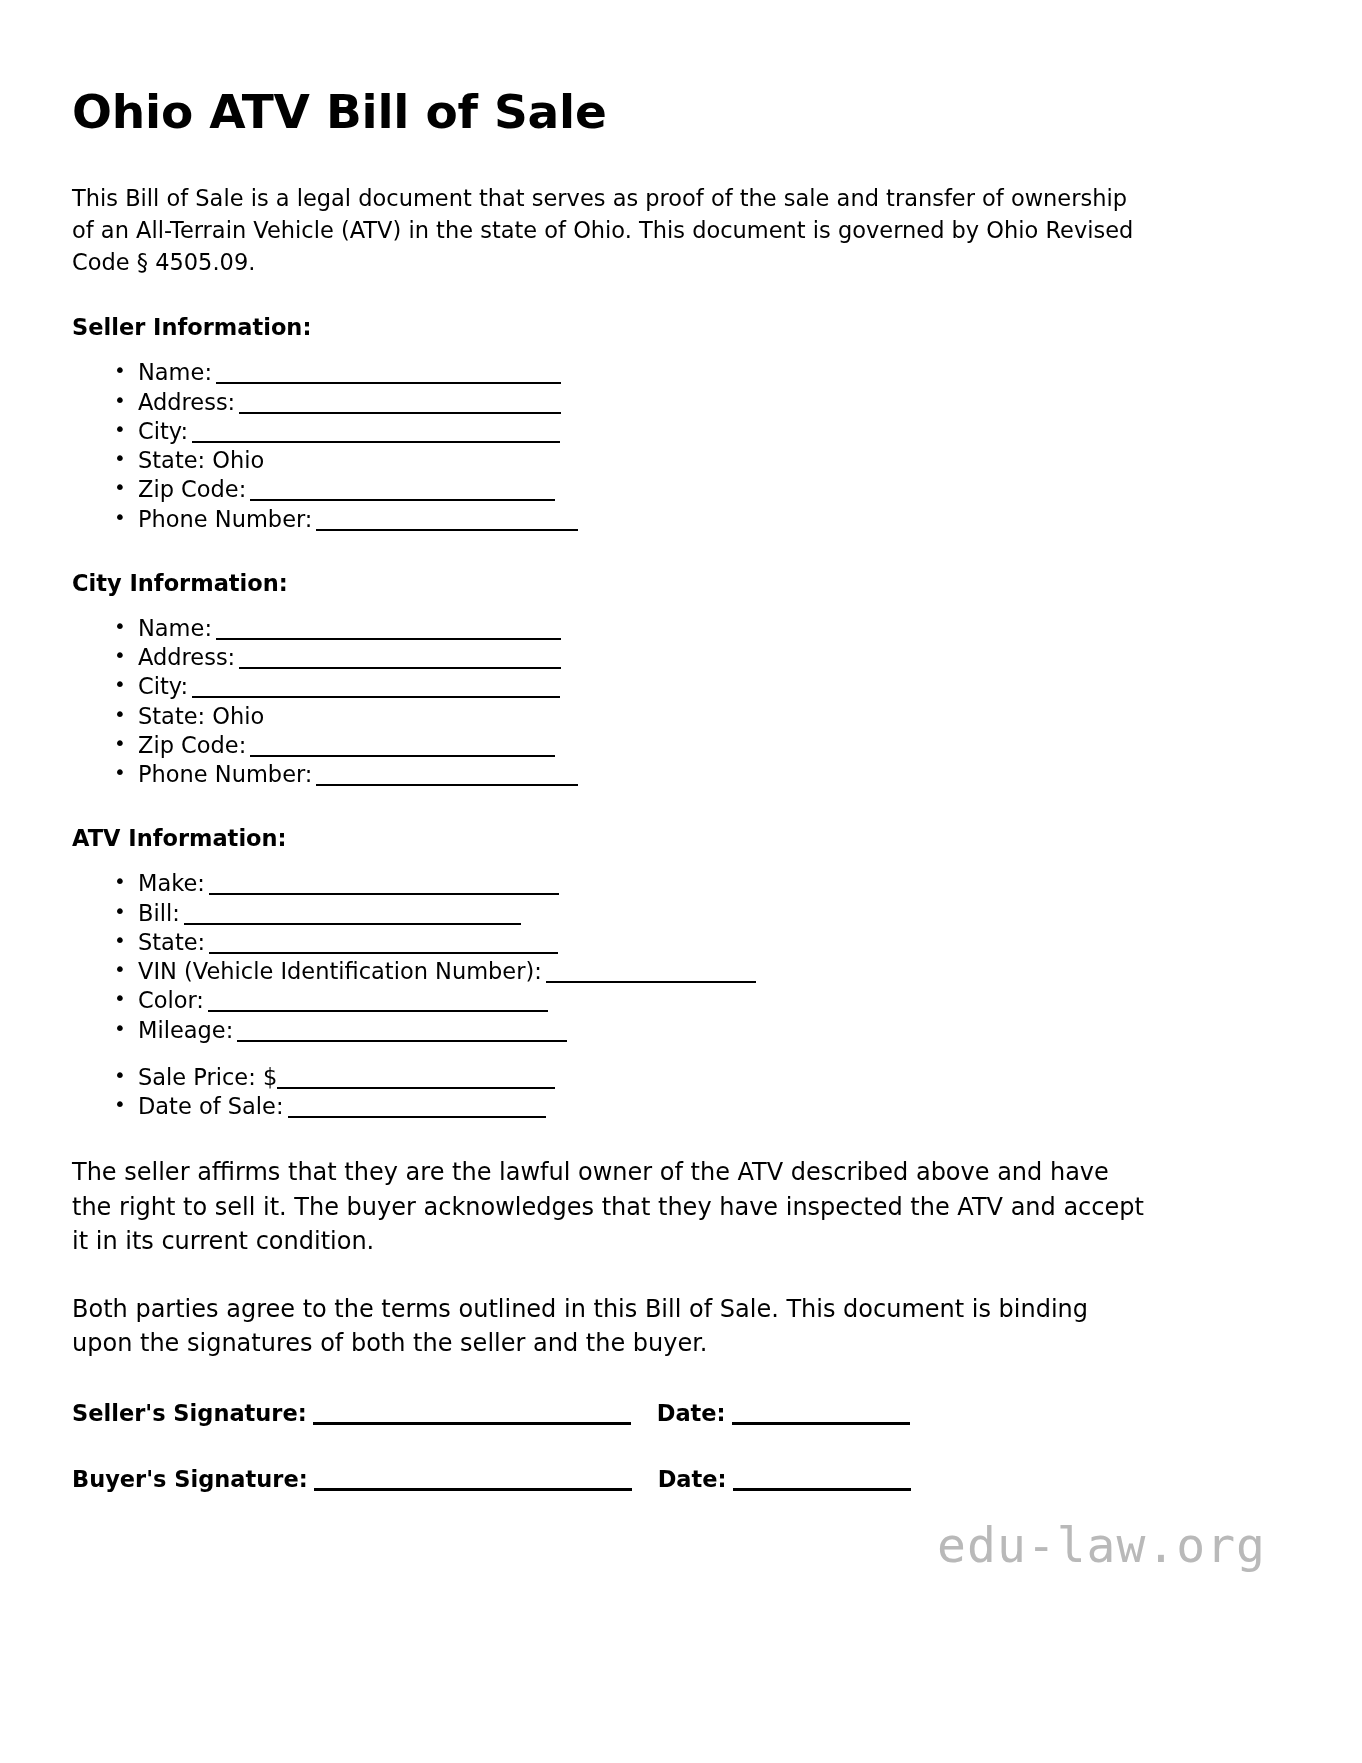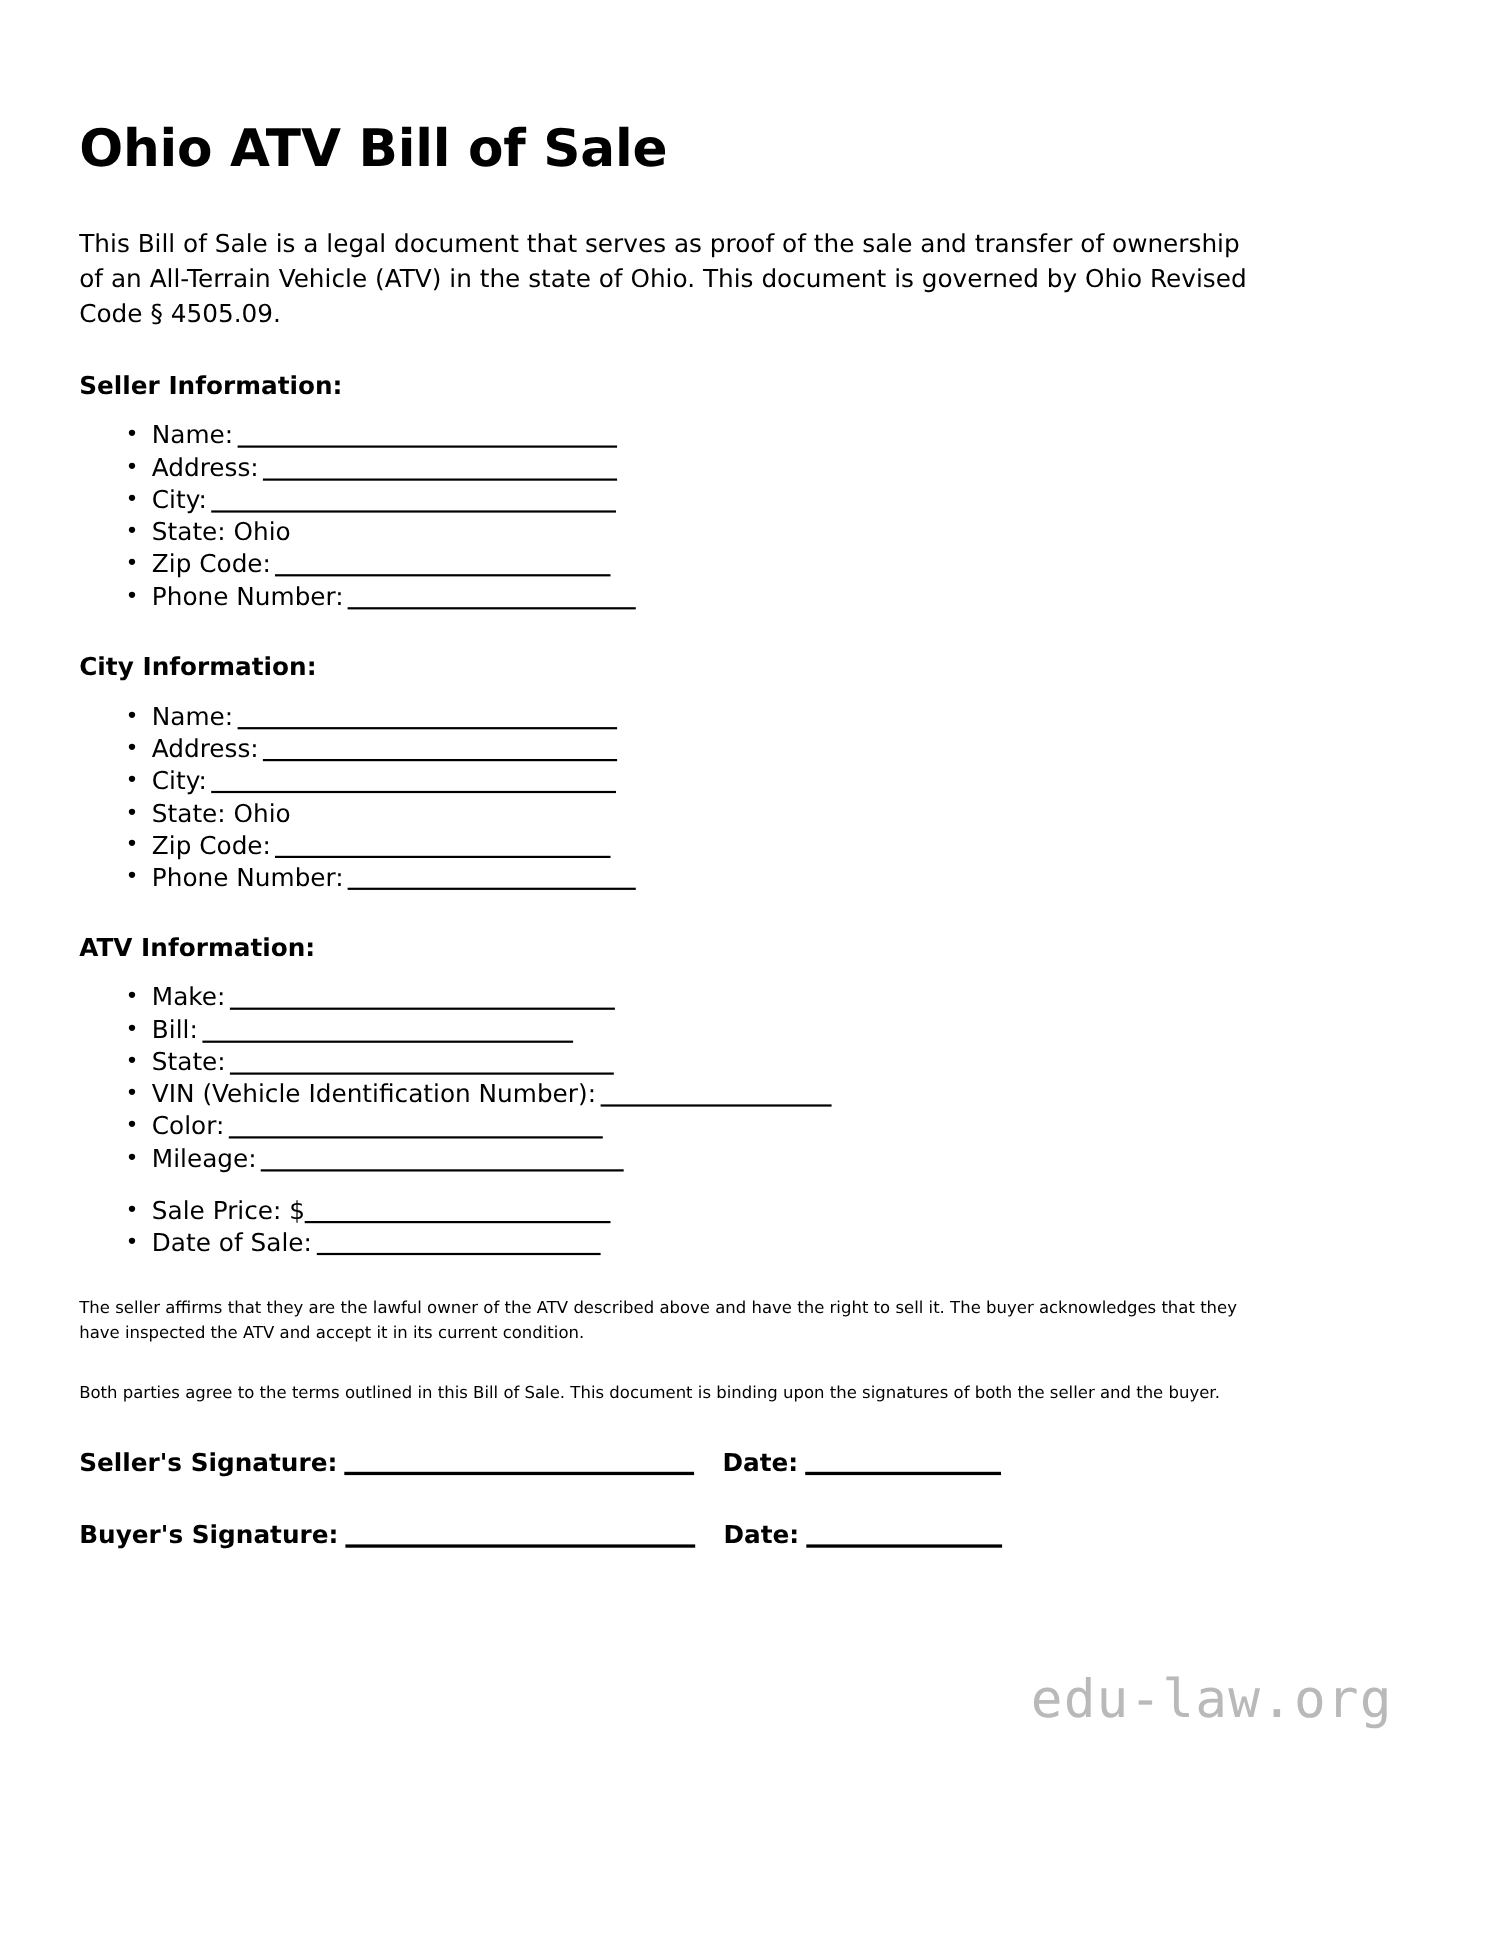--- a/index.html
+++ b/index.html
@@ -14,21 +14,21 @@
     font-family: "DejaVu Sans", "Liberation Sans", sans-serif;
     color: #000000;
     overflow: hidden;
   }
   .page {
     position: absolute;
     left: 0; top: 0;
     width: 1362px;
     height: 1651px;
     box-sizing: border-box;
-    padding: 96px 100px 0 72px;
+    padding: 72px 100px 0 72px;
   }
   .doc-title {
     font-size: 47px;
     font-weight: bold;
     letter-spacing: -0.2px;
     margin: 14px 0 0 0;
     line-height: 1.12;
   }
   .intro {
     font-size: 22.5px;
@@ -62,21 +62,21 @@
   }
   .blank {
     display: inline-block;
     border-bottom: 2.4px solid #000;
     vertical-align: -4px;
     margin-left: 4px;
     height: 16px;
   }
   .blank.tight { margin-left: 0; }
   .para {
-    font-size: 15px;
+    font-size: 24px;
     line-height: 1.42;
     margin: 34px 0 0 0;
     max-width: 1078px;
   }
   .sig-row {
     font-size: 22.5px;
     font-weight: bold;
     margin: 40px 0 0 0;
     white-space: nowrap;
   }

